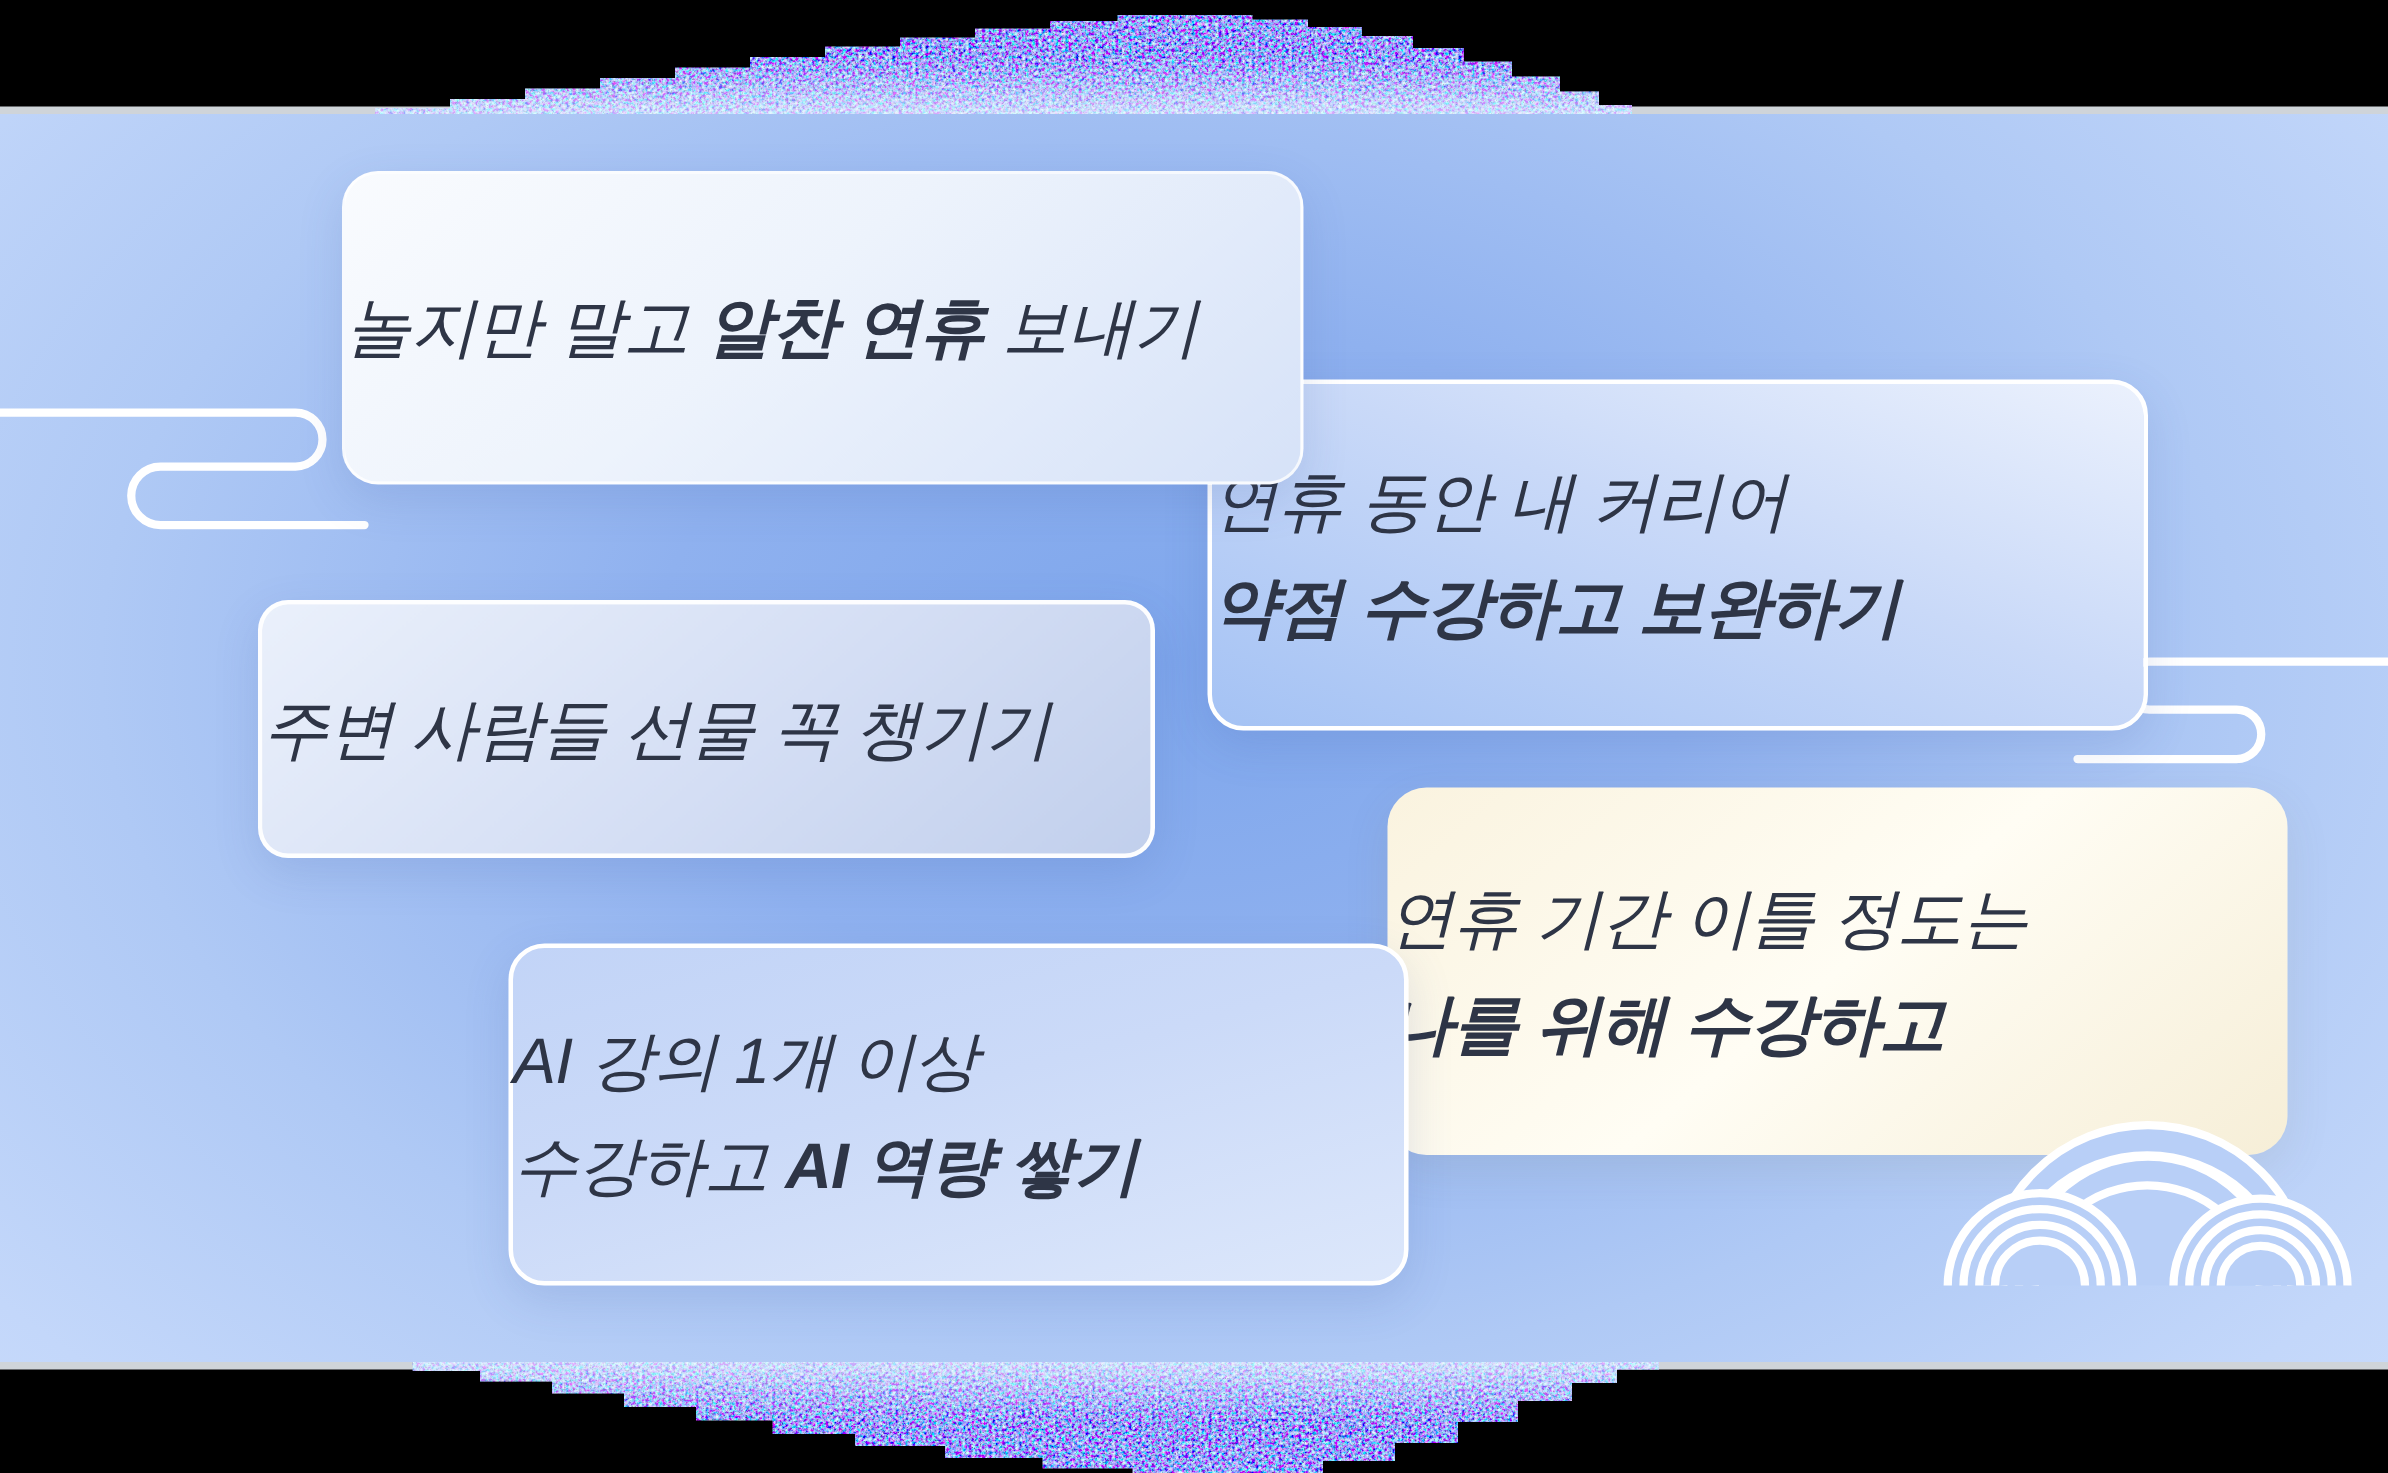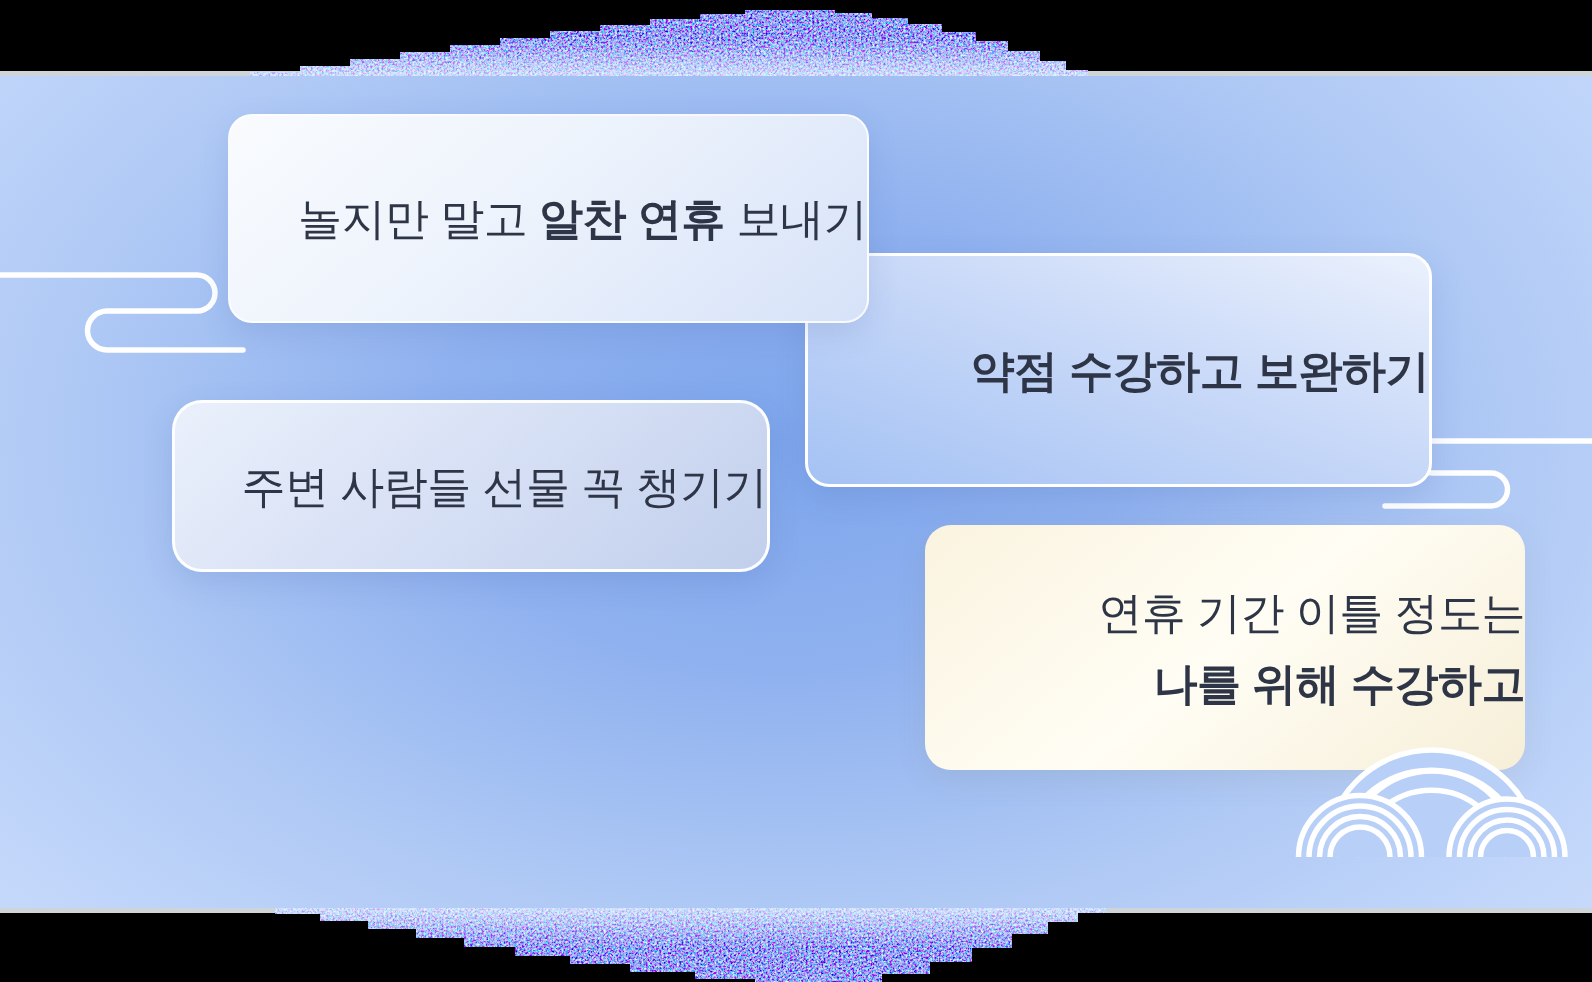--- a/index.html
+++ b/index.html
@@ -15,34 +15,35 @@
   .divider.top{top:71px;}
   .divider.bottom{top:908px;}
   svg.decor,svg.arches{position:absolute;left:0;top:0;width:1592px;height:982px;pointer-events:none;}
   svg.decor{z-index:1;}
   svg.arches{z-index:4;}
   .orn{fill:none;stroke:#FFFFFF;stroke-width:5.5;stroke-linecap:round;}
   .ring{fill:none;stroke:#FFFFFF;stroke-width:5.5;}
 
   .card{
     position:absolute;border-radius:24px;box-sizing:border-box;
-    display:flex;flex-direction:column;align-items:flex-end;justify-content:center;
+    display:flex;flex-direction:column;align-items:flex-start;justify-content:center;
     text-align:center;color:#2E3546;font-weight:500;
     box-shadow:0 10px 30px rgba(60,90,160,0.15);
+    font-style:italic;
   }
   .card .line{margin:0;font-size:44px;line-height:71px;white-space:nowrap;letter-spacing:-0.5px;}
   .b{font-weight:800;}
 
   .card1{left:228px;top:114px;width:641px;height:209px;z-index:3;
     background:linear-gradient(140deg,#F9FBFE 0%,#EDF3FC 45%,#D6E2F8 100%);
     border:2px solid rgba(255,255,255,0.75);}
   .card2{left:805px;top:253px;width:627px;height:234px;z-index:2;
     background:linear-gradient(to top right,#A4C2F4 0%,#C9D9F8 55%,#EBF1FD 100%);
     border:3px solid #FFFFFF;}
-  .card3{left:172px;top:400px;width:598px;height:172px;z-index:2;border-radius:30px;
+  .card3{left:172px;top:400px;width:598px;height:172px;z-index:2;border-radius:20px;
     background:linear-gradient(140deg,#EAF0FB 0%,#D4DEF4 55%,#C1CFEC 100%);
     border:3px solid rgba(255,255,255,0.95);}
   .card4{left:339px;top:629px;width:600px;height:228px;z-index:3;
     background:linear-gradient(165deg,#C2D4F7 0%,#CBDAF8 45%,#DCE7FB 100%);
     border:3px solid #FFFFFF;}
   .card4 .line{font-size:43px;line-height:70px;}
   .card5{left:925px;top:525px;width:600px;height:245px;z-index:2;border-radius:26px;
     background:linear-gradient(140deg,#FAF3DF 0%,#FFFDF4 50%,#F6EED7 100%);
     box-shadow:0 10px 30px rgba(120,110,70,0.10);}
 </style>
@@ -91,20 +92,23 @@
       <rect x="265" y="900" width="860" height="82" filter="url(#nzd)"></rect>
       <rect x="265" y="900" width="860" height="82" fill="url(#fadeBottom)"></rect>
     </g>
 
     <path class="orn" d="M0 275 H197 A18 18 0 0 1 197 311 H107 A19.5 19.5 0 0 0 107 350 H243"></path>
     <path class="orn" d="M1592 441 H1433 A16 16 0 0 0 1433 473 H1491 A16.5 16.5 0 0 1 1491 506 H1385"></path>
   </svg>
 
   <div class="card card2">
     <p class="line">
+      <span>연휴 동안 내 커리어</span>
+    </p>
+    <p class="line">
       <span class="b">약점 수강하고 보완하기</span>
     </p>
   </div>
 
   <div class="card card1">
     <p class="line">
       <span>놀지만 말고 </span><span class="b">알찬 연휴</span><span> 보내기</span>
     </p>
   </div>
 
@@ -116,20 +120,28 @@
 
   <div class="card card5">
     <p class="line">
       <span>연휴 기간 이틀 정도는</span>
     </p>
     <p class="line">
       <span class="b">나를 위해 수강하고</span>
     </p>
   </div>
 
+  <div class="card card4">
+    <p class="line">
+      <span>AI 강의 1개 이상</span>
+    </p>
+    <p class="line">
+      <span>수강하고 </span><span class="b">AI 역량 쌓기</span>
+    </p>
+  </div>
 
   <svg class="arches" viewBox="0 0 1592 982" aria-hidden="true">
     <g>
       <path d="M1325 857 A107 107 0 0 1 1539 857 Z" fill="#B8CFF7"></path>
       <path class="ring" d="M1325 857 A107 107 0 0 1 1539 857"></path>
       <path class="ring" d="M1335.5 857 A96.5 96.5 0 0 1 1527.5 857"></path>
       <path class="ring" d="M1346 857 A86 86 0 0 1 1518 857"></path>
       <path class="ring" d="M1356.5 857 A75.5 75.5 0 0 1 1506.5 857"></path>
     </g>
     <g>

